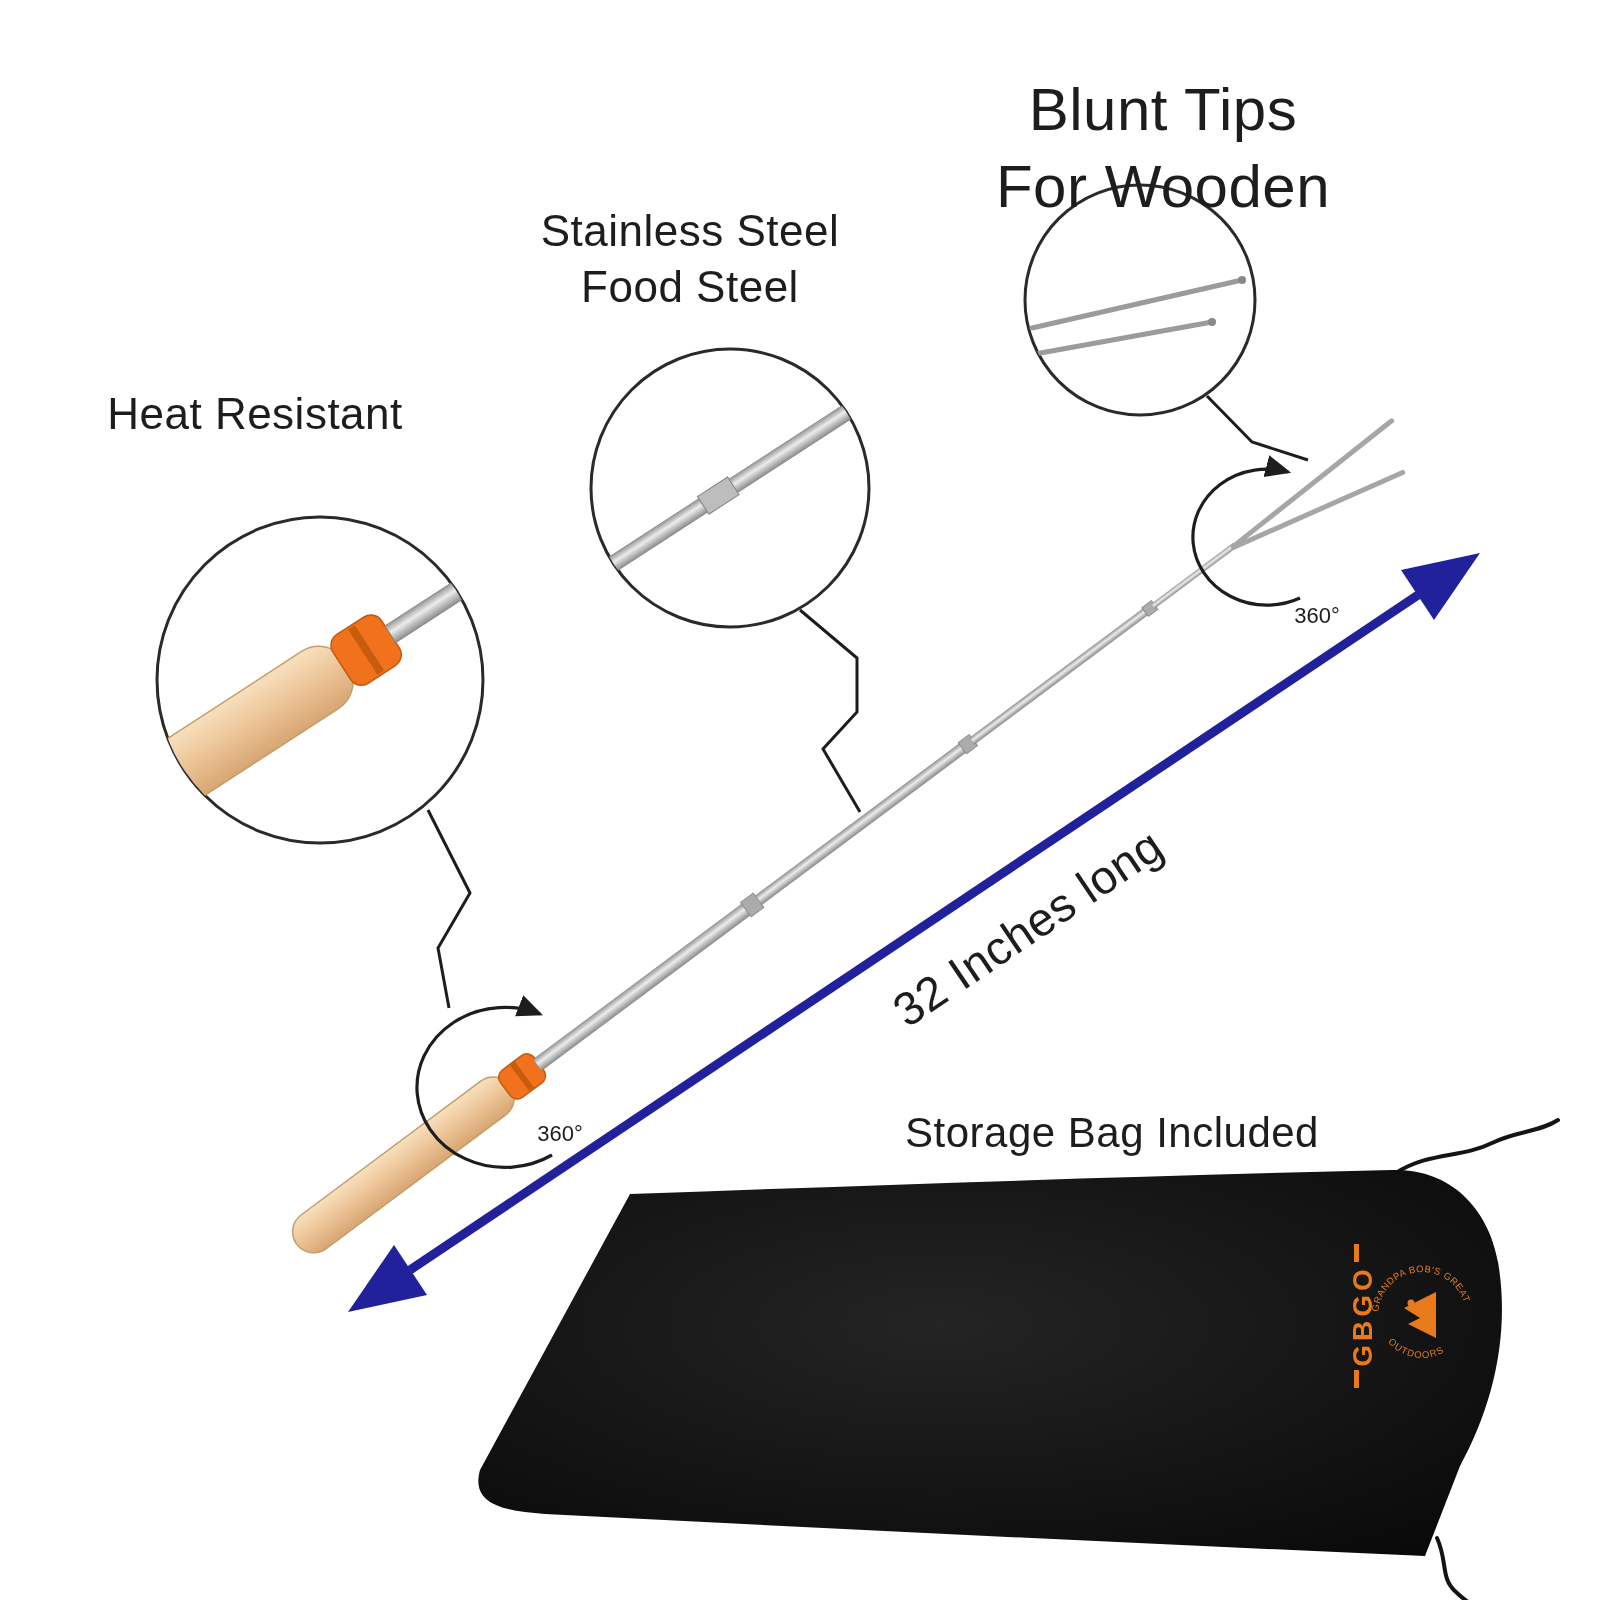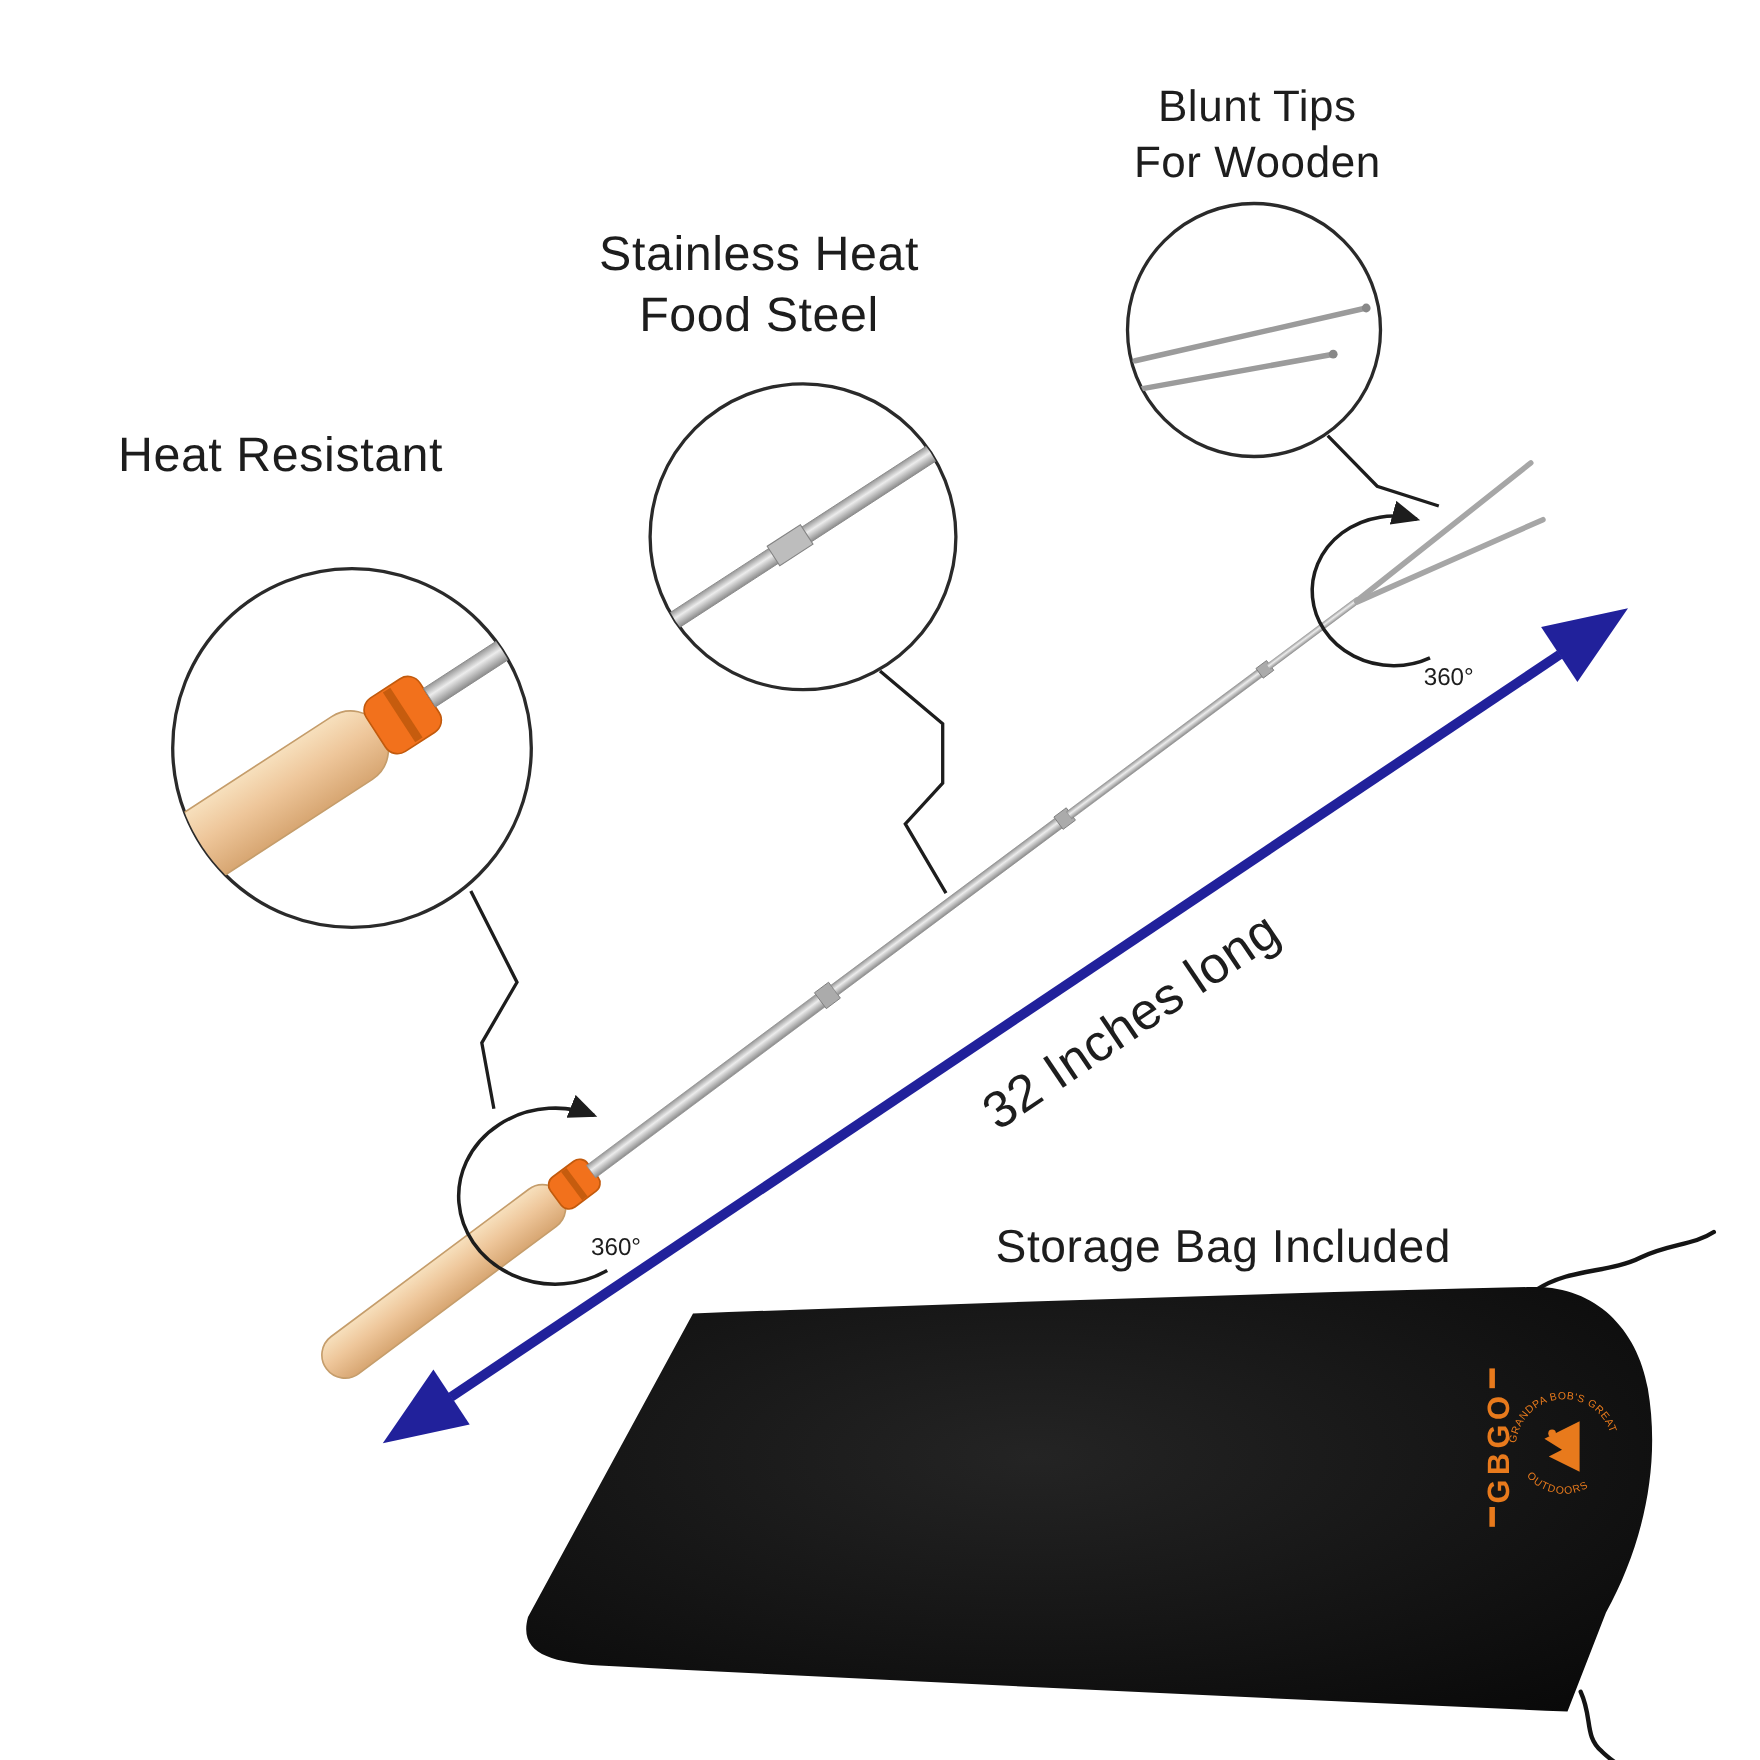--- a/index.html
+++ b/index.html
@@ -6,21 +6,21 @@
   #canvas{
     position:relative;width:1600px;height:1600px;background:#ffffff;
     font-family:"Liberation Sans",sans-serif;overflow:hidden;
   }
   #canvas > svg{position:absolute;left:0;top:0;}
   .lbl{
     position:absolute;transform:translateX(-50%);text-align:center;
     color:#1d1d1d;font-size:44px;line-height:1.28;white-space:nowrap;
     font-weight:500;letter-spacing:.5px;
   }
-  #lbl-blunt{font-size:40px;}
+  #lbl-blunt{font-size:60px;margin-left:20px;}
   #lbl-storage{font-size:42px;}
   .lbl.small{font-size:22px;font-weight:400;letter-spacing:0;}
   #lbl-length{
     transform:translate(-50%,-50%) rotate(-34deg);
     font-size:47px;font-weight:500;
   }
 </style>
 </head>
 <body>
 
@@ -141,21 +141,21 @@
       </g>
     </g>
   </svg>
 
   <div class="lbl" id="lbl-blunt" style="left:1143px;top:72px">
     <div>Blunt Tips</div>
     <div>For Wooden</div>
   </div>
 
   <div class="lbl" style="left:690px;top:203px">
-    <div>Stainless Heat</div>
+    <div>Stainless Steel</div>
     <div>Food Steel</div>
   </div>
 
   <div class="lbl" style="left:255px;top:386px">
     <div>Heat Resistant</div>
   </div>
 
   <div class="lbl" id="lbl-length" style="left:1028px;top:928px">32 Inches long</div>
 
   <div class="lbl" id="lbl-storage" style="left:1112px;top:1106px">Storage Bag Included</div>

